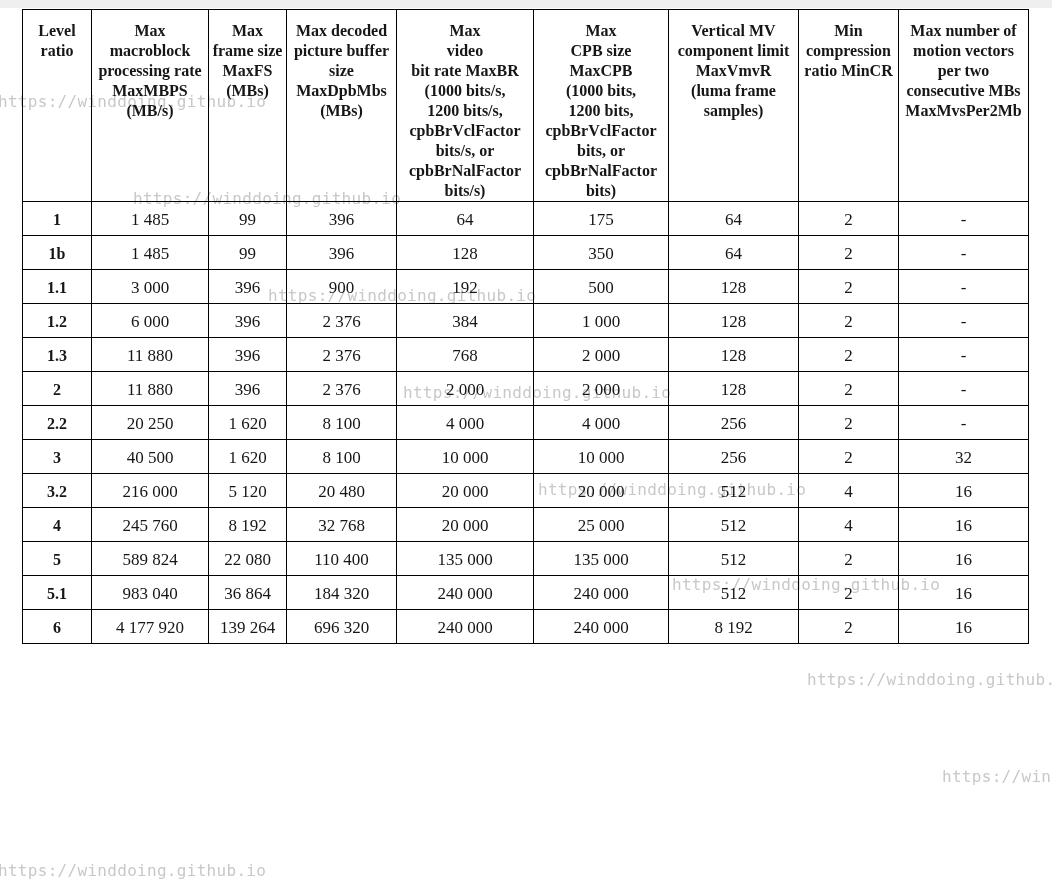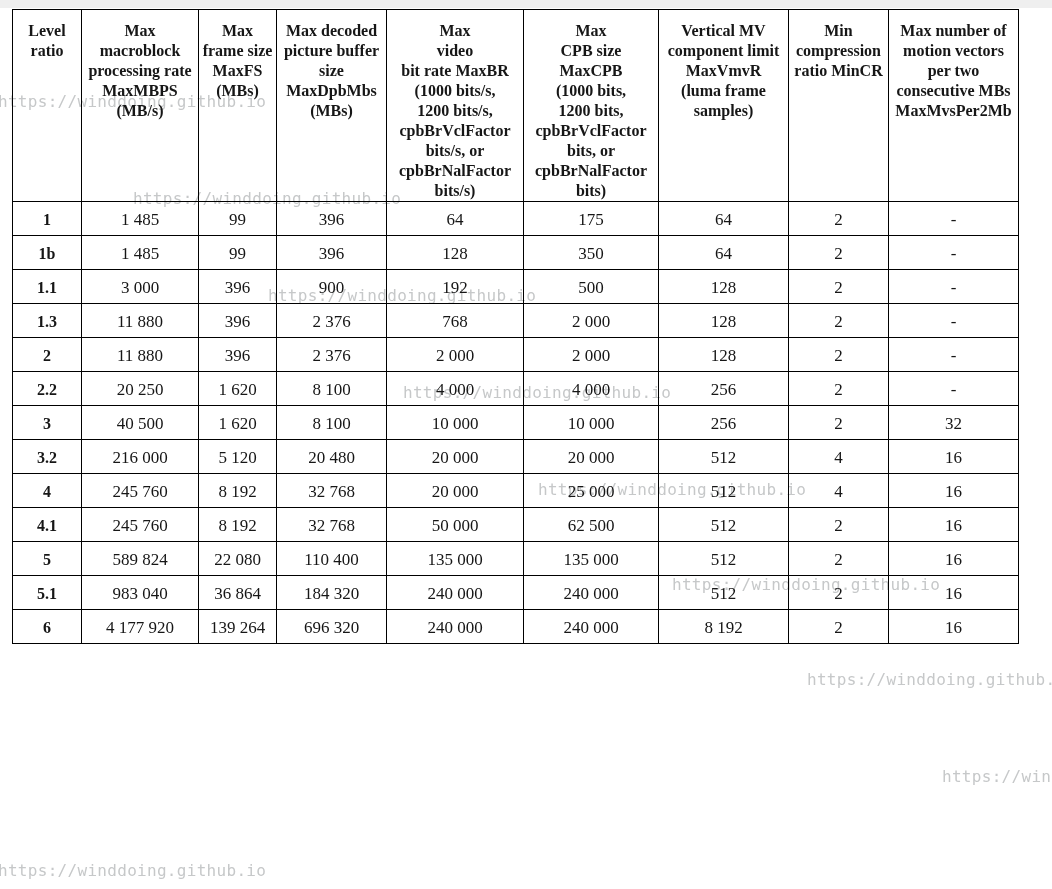--- a/index.html
+++ b/index.html
@@ -10,21 +10,21 @@
     overflow: hidden;
     font-family: "Liberation Serif", serif;
     color: #161616;
   }
   .top-strip {
     position: absolute; top: 0; left: 0;
     width: 1052px; height: 8px;
     z-index: 0;
   }
   table.levels {
-    position: absolute; left: 12px; top: 9px;
+    position: absolute; left: 22px; top: 9px;
     width: 1006px;
     border-collapse: collapse;
     table-layout: fixed;
     z-index: 1;
     background: transparent;
   }
   .levels th, .levels td {
     border: 1.6px solid #000;
     text-align: center;
     overflow: hidden;
@@ -183,20 +183,31 @@
         <td>3 000</td>
         <td>396</td>
         <td>900</td>
         <td>192</td>
         <td>500</td>
         <td>128</td>
         <td>2</td>
         <td>-</td>
       </tr>
       <tr>
+        <td class="level">1.2</td>
+        <td>6 000</td>
+        <td>396</td>
+        <td>2 376</td>
+        <td>384</td>
+        <td>1 000</td>
+        <td>128</td>
+        <td>2</td>
+        <td>-</td>
+      </tr>
+      <tr>
         <td class="level">1.3</td>
         <td>11 880</td>
         <td>396</td>
         <td>2 376</td>
         <td>768</td>
         <td>2 000</td>
         <td>128</td>
         <td>2</td>
         <td>-</td>
       </tr>
@@ -249,31 +260,20 @@
         <td>245 760</td>
         <td>8 192</td>
         <td>32 768</td>
         <td>20 000</td>
         <td>25 000</td>
         <td>512</td>
         <td>4</td>
         <td>16</td>
       </tr>
       <tr>
-        <td class="level">4.1</td>
-        <td>245 760</td>
-        <td>8 192</td>
-        <td>32 768</td>
-        <td>50 000</td>
-        <td>62 500</td>
-        <td>512</td>
-        <td>2</td>
-        <td>16</td>
-      </tr>
-      <tr>
         <td class="level">5</td>
         <td>589 824</td>
         <td>22 080</td>
         <td>110 400</td>
         <td>135 000</td>
         <td>135 000</td>
         <td>512</td>
         <td>2</td>
         <td>16</td>
       </tr>

